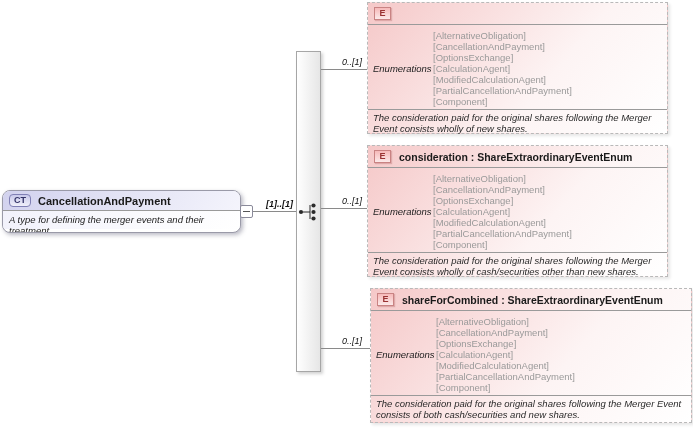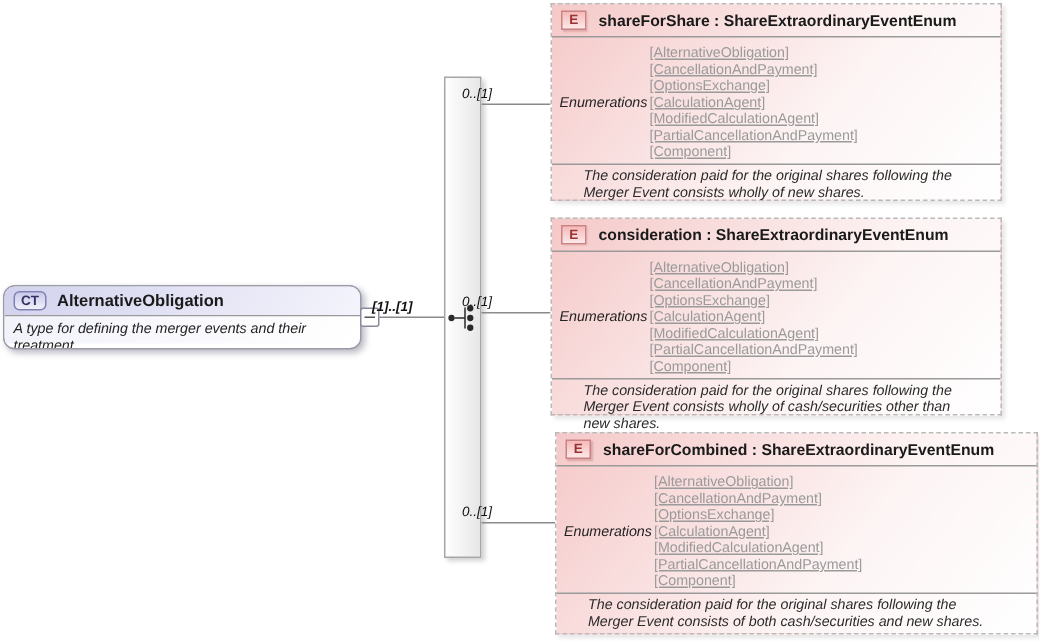--- a/index.html
+++ b/index.html
@@ -29,21 +29,21 @@
   .ct-anno{padding:3px 6px 0 6px;font-size:9.5px;font-style:italic;color:#222;
     background:linear-gradient(120deg,#f2f2fb,#ffffff);height:18px;line-height:11px;}
 
   
   .handle{position:absolute;left:240px;top:205px;width:13px;height:13px;
     border:1px solid #8a8a9a;background:#fff;border-radius:2px;
     display:flex;align-items:center;justify-content:center;}
   .handle .minus{width:7px;height:1px;background:#555;}
   .hline{position:absolute;height:1px;background:var(--c-line);}
   .card-label{position:absolute;font-size:9px;font-style:italic;color:#111;
-    white-space:nowrap;}
+    text-align:right;white-space:nowrap;}
   .card-label.bold{font-weight:bold;}
 
   
   .seq-bar{position:absolute;left:296px;top:51px;width:25px;height:321px;
     border:1px solid #a6a6a6;background:linear-gradient(90deg,#ffffff,#e6e6e6);
     box-shadow:2px 2px 3px rgba(0,0,0,.18);}
   .seq-icon{position:absolute;left:297px;top:201px;width:23px;height:22px;}
 
   
   .enum-box{position:absolute;border:1px dashed var(--c-dash);
@@ -52,37 +52,37 @@
   .enum-head{height:22px;display:flex;align-items:center;gap:8px;padding:0 6px;
     border-bottom:1px solid var(--c-sep);flex:0 0 auto;}
   .e-badge{flex:0 0 auto;width:17px;height:13px;border:1px solid var(--c-badge-e-border);
     background:linear-gradient(180deg,#f6b9b9,#fce9e9);color:var(--c-badge-e-text);
     font-size:9px;font-weight:bold;display:flex;align-items:center;justify-content:center;
     line-height:1;box-shadow:1px 1px 1px rgba(150,60,60,.25);}
   .enum-title{font-size:10.5px;font-weight:bold;color:var(--c-text);white-space:nowrap;}
   .enum-body{flex:1 1 auto;display:flex;padding:5px 4px 2px 5px;border-bottom:1px solid var(--c-sep);align-items:center;}
   .enum-key{flex:0 0 60px;font-size:9.5px;font-style:italic;color:#222;line-height:11px;}
   .enum-vals{flex:1;font-size:9.5px;color:var(--c-enum-value);line-height:11px;}
-  .enum-vals span{display:block;text-decoration:underline;}
-  .enum-anno{flex:0 0 auto;padding:2px 21px;font-size:9.5px;font-style:italic;
+  .enum-vals span{display:block;}
+  .enum-anno{flex:0 0 auto;padding:2px 5px;font-size:9.5px;font-style:italic;
     color:#2a2a2a;line-height:11px;}
 
   .b1{left:367px;top:2px;width:301px;height:132px;}
   .b2{left:367px;top:145px;width:301px;height:132px;}
   .b3{left:370px;top:288px;width:322px;height:135px;}
 </style>
 </head>
 <body>
 
 <div class="canvas">
 
   <div class="ct-box">
     <div class="ct-head">
       <span class="ct-badge">CT</span>
-      <span class="ct-title">AlternativeObligation</span>
+      <span class="ct-title">CancellationAndPayment</span>
     </div>
     <div class="ct-anno">A type for defining the merger events and their treatment.</div>
   </div>
 
   <div class="handle">
     <span class="minus"></span>
   </div>
 
   <div class="hline" style="left:253px;top:211px;width:43px;"></div>
   <div class="card-label bold" style="left:248px;top:199px;width:45px;">[1]..[1]</div>
@@ -102,21 +102,20 @@
 
   <div class="hline" style="left:321px;top:208px;width:46px;"></div>
   <div class="card-label" style="left:308px;top:196px;width:54px;">0..[1]</div>
 
   <div class="hline" style="left:321px;top:348px;width:49px;"></div>
   <div class="card-label" style="left:308px;top:336px;width:54px;">0..[1]</div>
 
   <div class="enum-box b1">
     <div class="enum-head">
       <span class="e-badge">E</span>
-      <span class="enum-title">shareForShare : ShareExtraordinaryEventEnum</span>
     </div>
     <div class="enum-body">
       <div class="enum-key">Enumerations</div>
       <div class="enum-vals">
         <span>[AlternativeObligation]</span>
         <span>[CancellationAndPayment]</span>
         <span>[OptionsExchange]</span>
         <span>[CalculationAgent]</span>
         <span>[ModifiedCalculationAgent]</span>
         <span>[PartialCancellationAndPayment]</span>

